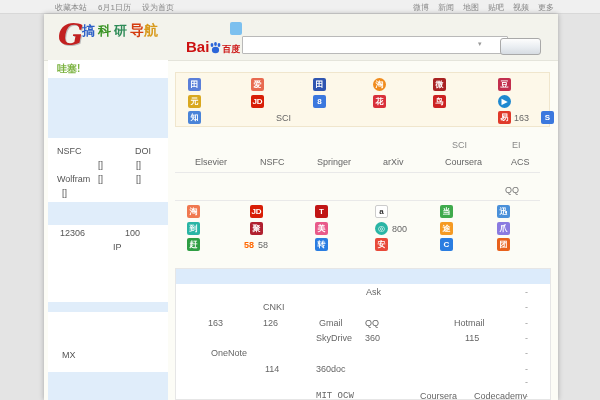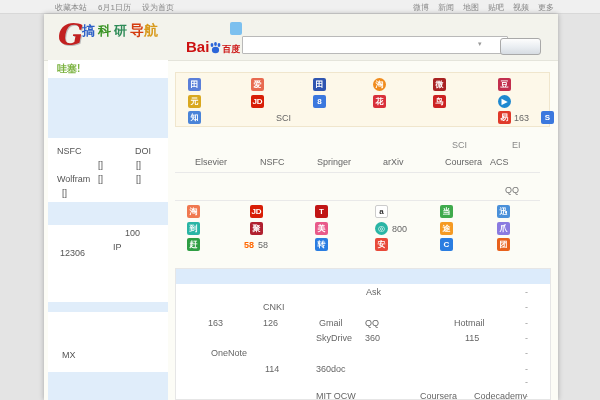--- a/index.html
+++ b/index.html
@@ -152,21 +152,21 @@
     <div class="sb-band sb-box4"></div>
     <div id="sb-items">
         <span class="sb-item" style="left: 9px; top: 86px;">NSFC</span>
         <span class="sb-item" style="left: 87px; top: 86px;">DOI</span>
         <span class="sb-item" style="left: 50px; top: 100px;">[]</span>
         <span class="sb-item" style="left: 88px; top: 100px;">[]</span>
         <span class="sb-item" style="left: 9px; top: 114px;">Wolfram</span>
         <span class="sb-item" style="left: 50px; top: 114px;">[]</span>
         <span class="sb-item" style="left: 88px; top: 114px;">[]</span>
         <span class="sb-item" style="left: 14px; top: 128px;">[]</span>
-        <span class="sb-item" style="left: 12px; top: 168px; margin-top: 20px;">12306</span>
+        <span class="sb-item" style="left: 12px; top: 168px;">12306</span>
         <span class="sb-item" style="left: 77px; top: 168px;">100</span>
         <span class="sb-item" style="left: 65px; top: 182px;">IP</span>
         <span class="sb-item" style="left: 14px; top: 290px;">MX</span>
       </div>
   </div>
 
   <div class="main" id="main">
     <div class="iconband" id="iconband">
         <span class="sicon" style="left: 12px; top: 5px; background: rgb(91, 127, 217);">田</span>
         <span class="sicon" style="left: 75px; top: 5px; background: rgb(232, 106, 80);">爱</span>
@@ -231,28 +231,28 @@
           <span class="bb-link" style="left: 140px; top: 64px;">SkyDrive</span>
           <span class="bb-link" style="left: 189px; top: 64px;">360</span>
           <span class="bb-link" style="left: 289px; top: 64px;">115</span>
           <span class="bb-dash" style="top: 64px;">-</span>
           <span class="bb-link" style="left: 35px; top: 79px;">OneNote</span>
           <span class="bb-dash" style="top: 79px;">-</span>
           <span class="bb-link" style="left: 89px; top: 95px;">114</span>
           <span class="bb-link" style="left: 140px; top: 95px;">360doc</span>
           <span class="bb-dash" style="top: 95px;">-</span>
           <span class="bb-dash" style="top: 108px;">-</span>
-          <span class="bb-link" style="left: 140px; top: 122px;">MIT OCW</span>
+          <span class="bb-link" style="left: 140px; top: 122px; font-family: Liberation Mono, monospace;">MIT OCW</span>
           <span class="bb-link" style="left: 244px; top: 122px;">Coursera</span>
           <span class="bb-link" style="left: 298px; top: 122px;">Codecademy</span>
           <span class="bb-dash" style="top: 122px;">-</span>
         </div>
     </div>
   <span class="dbl dim" style="left: 277px; top: 68px;">SCI</span>
       <span class="dbl dim" style="left: 337px; top: 68px;">EI</span>
       <span class="dbl" style="left: 20px; top: 85px;">Elsevier</span>
       <span class="dbl" style="left: 85px; top: 85px;">NSFC</span>
       <span class="dbl" style="left: 142px; top: 85px;">Springer</span>
       <span class="dbl" style="left: 208px; top: 85px;">arXiv</span>
       <span class="dbl" style="left: 270px; top: 85px;">Coursera</span>
-      <span class="dbl" style="left: 315px; top: 85px;">ACS</span>
+      <span class="dbl" style="left: 336px; top: 85px;">ACS</span>
     </div>
 </div>
 
 </body></html>

